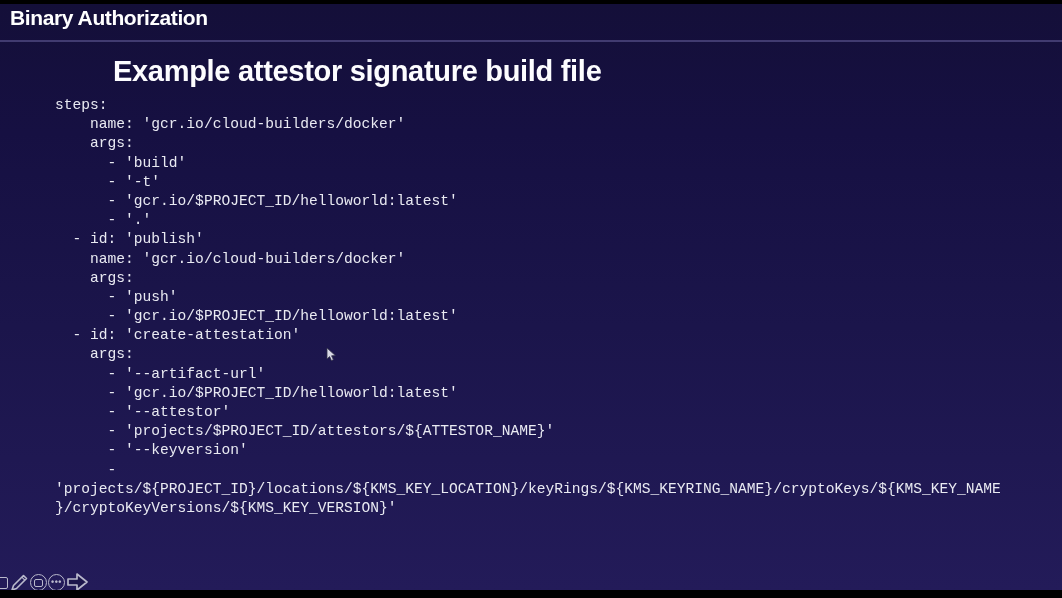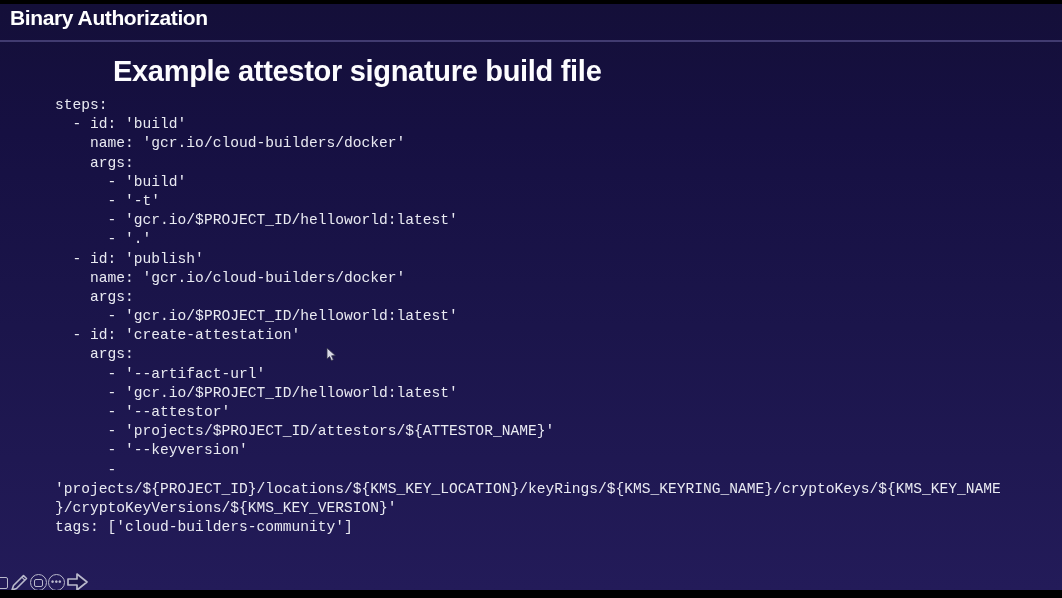--- a/index.html
+++ b/index.html
@@ -139,42 +139,41 @@
 
   <div class="slide">
 
     <div class="header-title">Binary Authorization</div>
     <div class="header-separator"></div>
 
     <div class="slide-title">Example attestor signature build file</div>
 
     <div class="code-block">
       <div class="code-line">steps:</div>
-      <div class="code-line">  - id: 'build'</div>
       <div class="code-line">    name: 'gcr.io/cloud-builders/docker'</div>
       <div class="code-line">    args:</div>
       <div class="code-line">      - 'build'</div>
       <div class="code-line">      - '-t'</div>
       <div class="code-line">      - 'gcr.io/$PROJECT_ID/helloworld:latest'</div>
       <div class="code-line">      - '.'</div>
       <div class="code-line">  - id: 'publish'</div>
       <div class="code-line">    name: 'gcr.io/cloud-builders/docker'</div>
       <div class="code-line">    args:</div>
+      <div class="code-line">      - 'push'</div>
       <div class="code-line">      - 'gcr.io/$PROJECT_ID/helloworld:latest'</div>
       <div class="code-line">  - id: 'create-attestation'</div>
       <div class="code-line">    args:</div>
       <div class="code-line">      - '--artifact-url'</div>
       <div class="code-line">      - 'gcr.io/$PROJECT_ID/helloworld:latest'</div>
       <div class="code-line">      - '--attestor'</div>
       <div class="code-line">      - 'projects/$PROJECT_ID/attestors/${ATTESTOR_NAME}'</div>
       <div class="code-line">      - '--keyversion'</div>
       <div class="code-line">      -</div>
       <div class="code-line">'projects/${PROJECT_ID}/locations/${KMS_KEY_LOCATION}/keyRings/${KMS_KEYRING_NAME}/cryptoKeys/${KMS_KEY_NAME</div>
       <div class="code-line">}/cryptoKeyVersions/${KMS_KEY_VERSION}'</div>
-      <div class="code-line">tags: ['cloud-builders-community']</div>
     </div>
 
     <div class="mouse-cursor">
       <svg width="11" height="14" viewBox="0 0 11 14">
         <polygon points="1,0 1,11 3.6,8.6 5.4,12.6 7.4,11.7 5.6,7.8 9.4,7.6" fill="#d9d9e6" stroke="#33334a" stroke-width="0.8"></polygon>
       </svg>
     </div>
 
     <div class="anno-toolbar">
       <div class="anno-square"></div>

